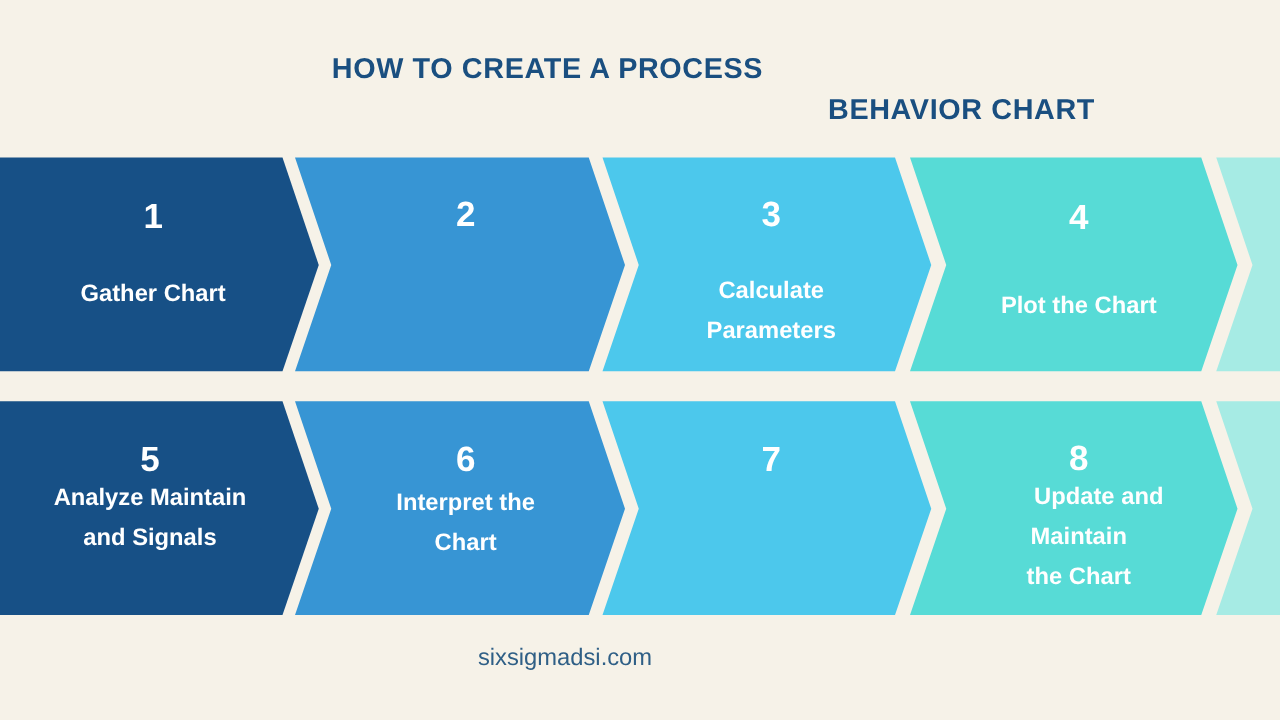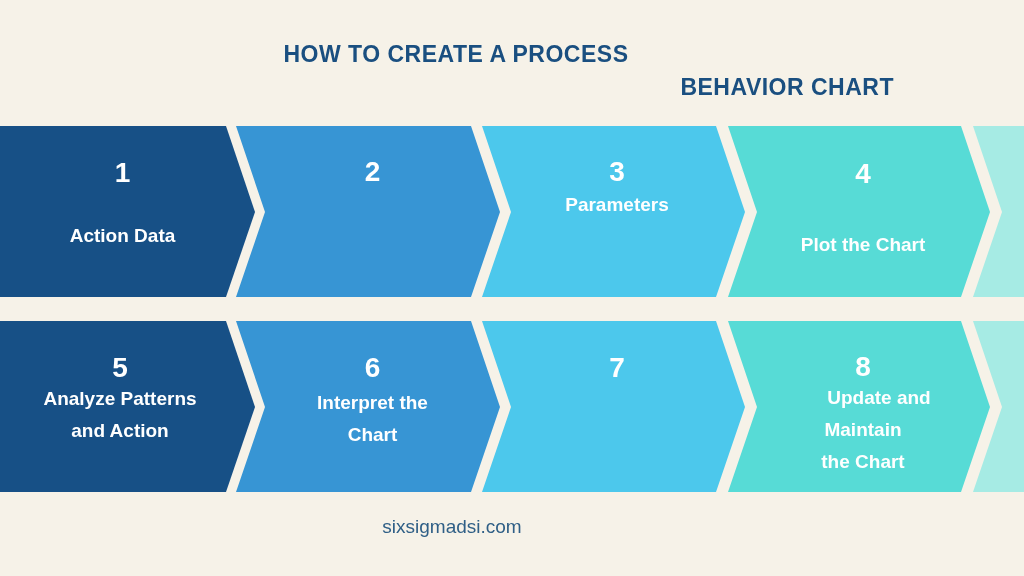--- a/index.html
+++ b/index.html
@@ -1,17 +1,17 @@
 <!DOCTYPE html>
 <html><head>
 <meta charset="utf-8">
 <style>
   html,body{margin:0;padding:0;}
   body{width:1024px;height:576px;background:#f6f2e8;position:relative;overflow:hidden;font-family:"Liberation Sans",sans-serif;}
-  .title{position:absolute;left:0;width:876px;text-align:center;color:#1a4f80;font-weight:bold;font-size:23px;line-height:32px;letter-spacing:0.5px;margin-left:18px;}
+  .title{position:absolute;left:0;width:876px;text-align:center;color:#1a4f80;font-weight:bold;font-size:23px;line-height:32px;letter-spacing:0.5px;}
   .t1{top:38px;} .t2{top:71px;text-align:right;}
   svg.shapes{position:absolute;left:0;top:0;}
   .cell{position:absolute;color:#fff;font-weight:bold;text-align:center;display:flex;flex-direction:column;align-items:center;}
   .num{font-size:28px;line-height:34px;}
   .lbl{font-size:19px;line-height:32px;}
   .footer{position:absolute;top:516px;left:0;width:904px;text-align:center;color:#2f5f86;font-size:19px;}
 </style>
 </head>
 <body>
 
@@ -30,38 +30,39 @@
     <polygon fill="#175086" points="0,321 226,321 255,407 226,492 0,492"></polygon>
     <polygon fill="#3795d4" points="236,321 471,321 500,407 471,492 236,492 265,407"></polygon>
     <polygon fill="#4cc8ec" points="482,321 716,321 745,407 716,492 482,492 511,407"></polygon>
     <polygon fill="#57dbd6" points="728,321 961,321 990,407 961,492 728,492 757,407"></polygon>
     <polygon fill="#a6ebe4" points="973,321 1024,321 1024,492 973,492 1002,407"></polygon>
   </g>
 </svg>
 
 <div class="cell" style="left:0;width:245px;top:156px;">
   <div class="num">1</div>
-  <div class="lbl" style="margin-top:30px;">Action Data</div>
+  <div class="lbl" style="margin-top:30px;">Gather Chart</div>
 </div>
 <div class="cell" style="left:255px;width:235px;top:155px;">
   <div class="num">2</div>
 </div>
 <div class="cell" style="left:499px;width:236px;top:155px;">
   <div class="num">3</div>
+  <div class="lbl" style="margin-top:28px;">Calculate</div>
   <div class="lbl">Parameters</div>
 </div>
 <div class="cell" style="left:745px;width:236px;top:157px;">
   <div class="num">4</div>
   <div class="lbl" style="margin-top:38px;text-align:center;">Plot the Chart</div>
 </div>
 
 <div class="cell" style="left:0;width:240px;top:351px;">
   <div class="num">5</div>
-  <div class="lbl" style="margin-top:-2px;">Analyze Patterns</div>
-  <div class="lbl">and Action</div>
+  <div class="lbl" style="margin-top:-2px;">Analyze Maintain</div>
+  <div class="lbl">and Signals</div>
 </div>
 <div class="cell" style="left:255px;width:235px;top:351px;">
   <div class="num">6</div>
   <div class="lbl" style="margin-top:2px;">Interpret the</div>
   <div class="lbl">Chart</div>
 </div>
 <div class="cell" style="left:499px;width:236px;top:351px;">
   <div class="num">7</div>
 </div>
 <div class="cell" style="left:745px;width:236px;top:350px;">

